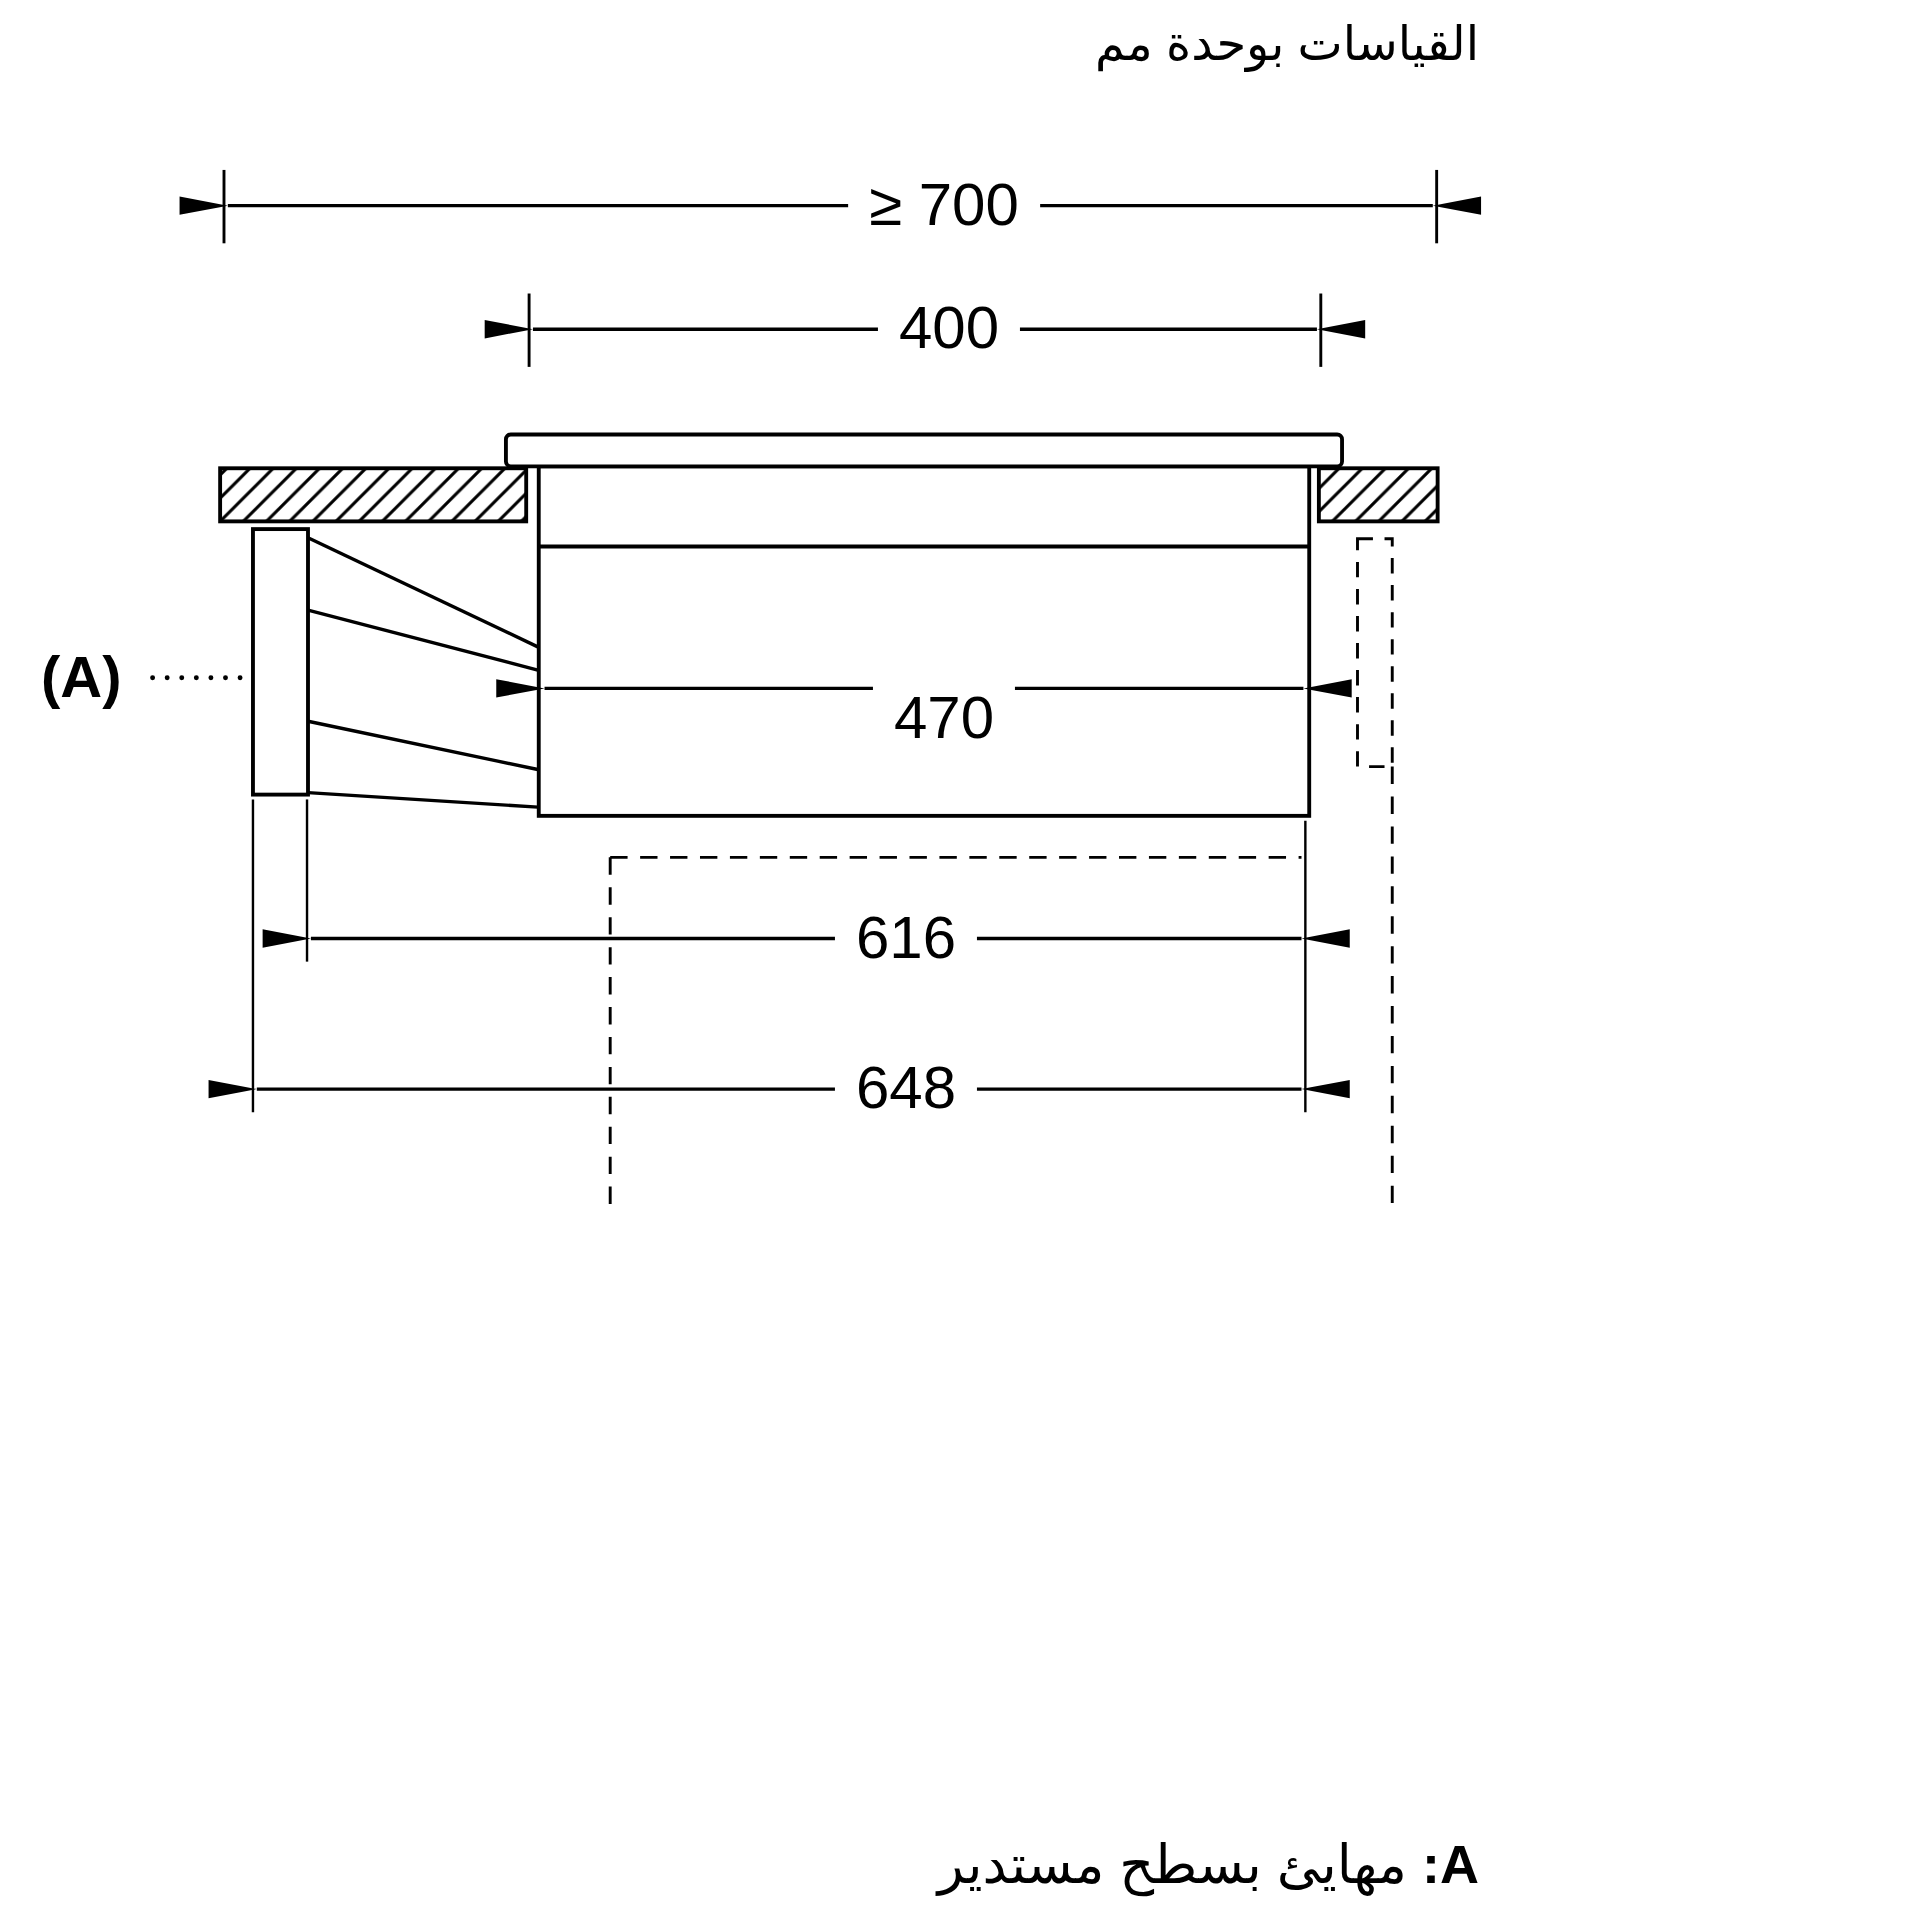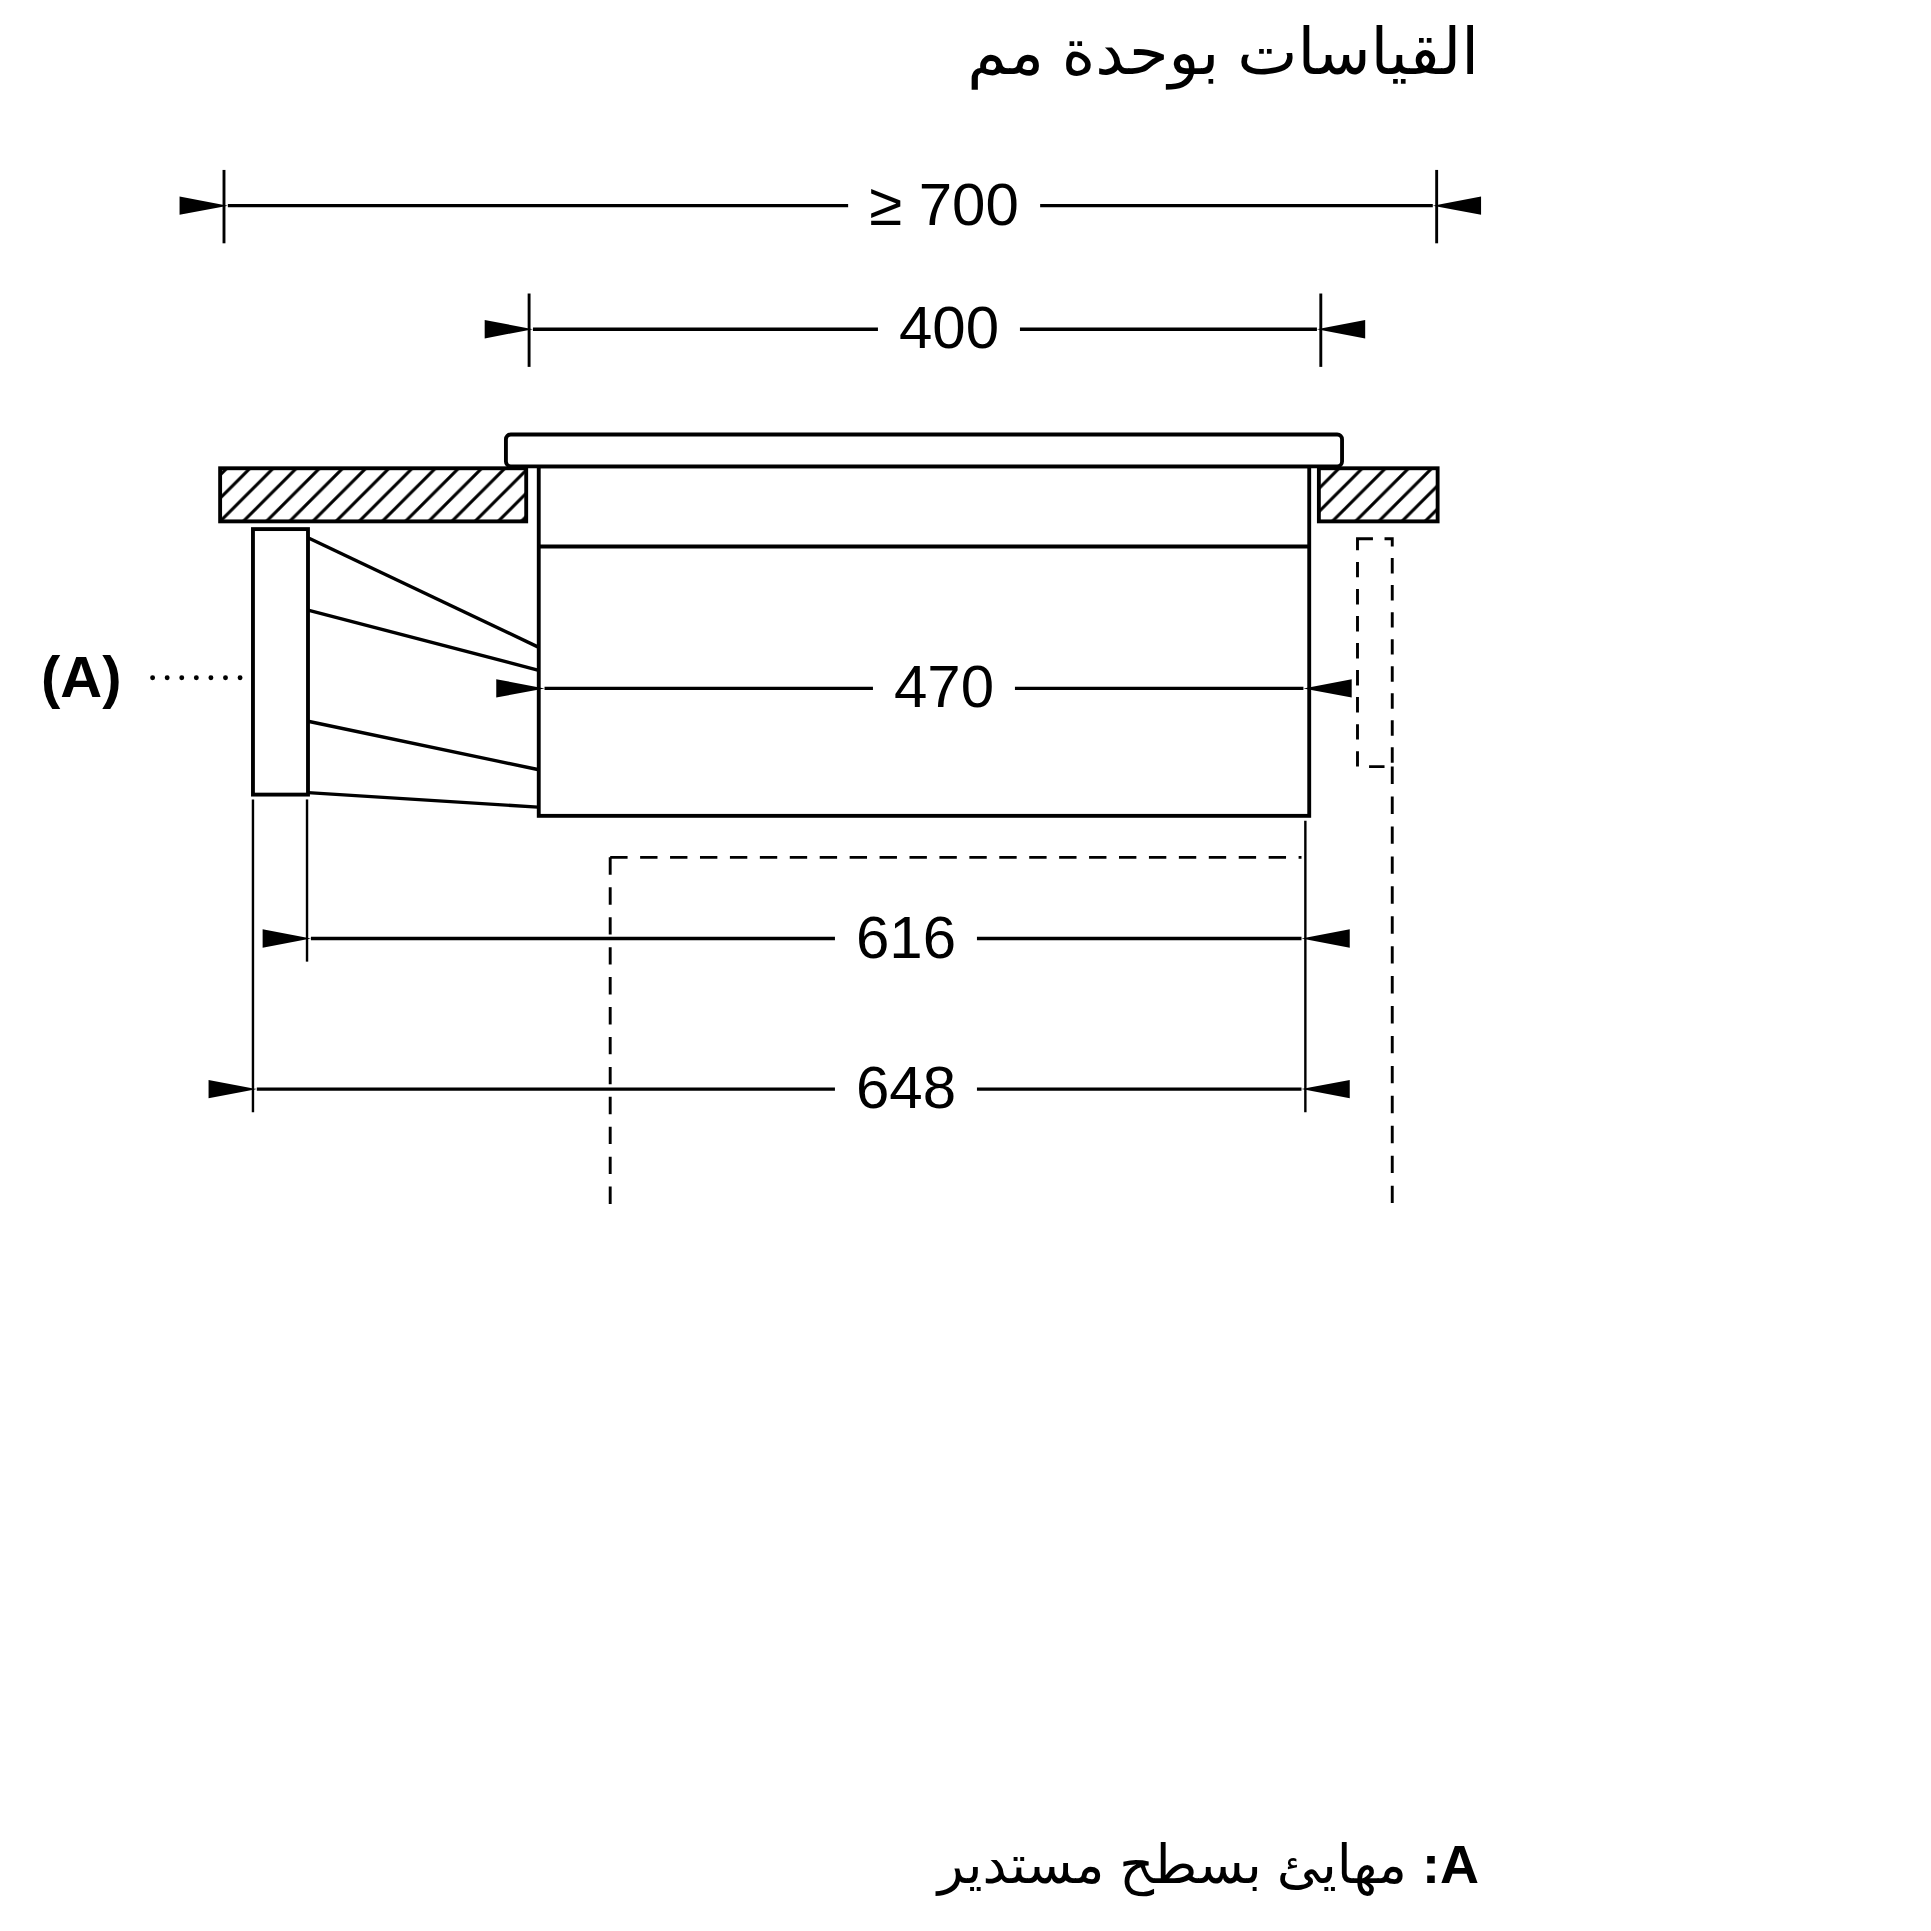--- a/index.html
+++ b/index.html
@@ -19,21 +19,21 @@
     padding:0 21px;
     font-size:60px;
     line-height:1.1;
     white-space:nowrap;
     color:#000;
     margin-left:32px;
   }
   .title{
     position:absolute;
     top:15.4px;right:452px;
-    font-size:64px;
+    font-size:48px;
     white-space:nowrap;
     direction:rtl;
     margin-left:24px;
   }
   .ref-label{
     position:absolute;
     left:41px;top:676px;
     transform:translateY(-50%);
     font-size:58px;
     font-weight:bold;
@@ -121,21 +121,21 @@
       <line x1="266" y1="1128" x2="1348" y2="1128" stroke="#000" stroke-width="3.5" marker-start="url(#arr)" marker-end="url(#arr)"></line>
     </g>
   </svg>
 
   <div class="title">القياسات بوحدة مم</div>
 
   <div class="dim-label" style="left:912px;top:205px;">≥ 700</div>
 
   <div class="dim-label" style="left:917px;top:328px;">400</div>
 
-  <div class="dim-label" style="left:912px;top:687px;">470</div>
+  <div class="dim-label" style="left:912px;top:718px;">470</div>
 
   <div class="dim-label" style="left:874px;top:938px;text-align:right;">616</div>
 
   <div class="dim-label" style="left:874px;top:1088px;">648</div>
 
   <div class="ref-label">(A)</div>
 
   <div class="footnote">
     <span class="b">A:</span>
     <span>مهايئ بسطح مستدير</span>

